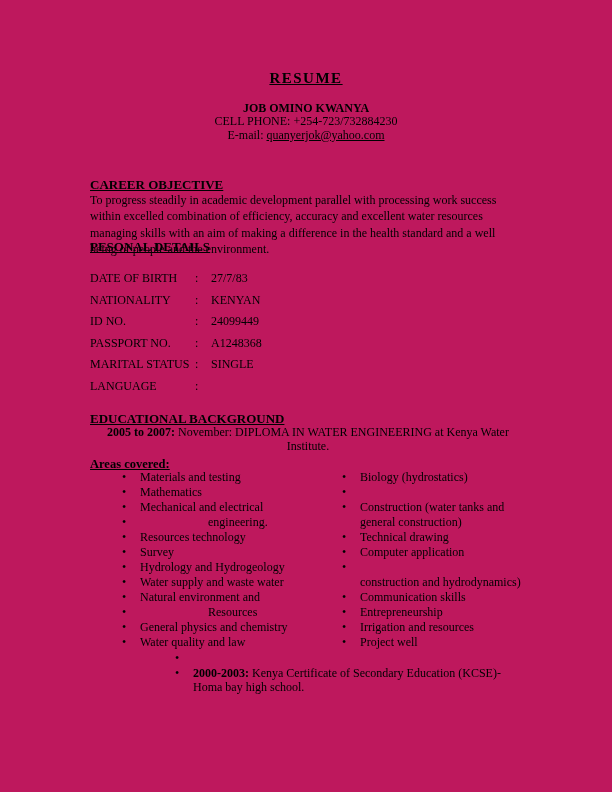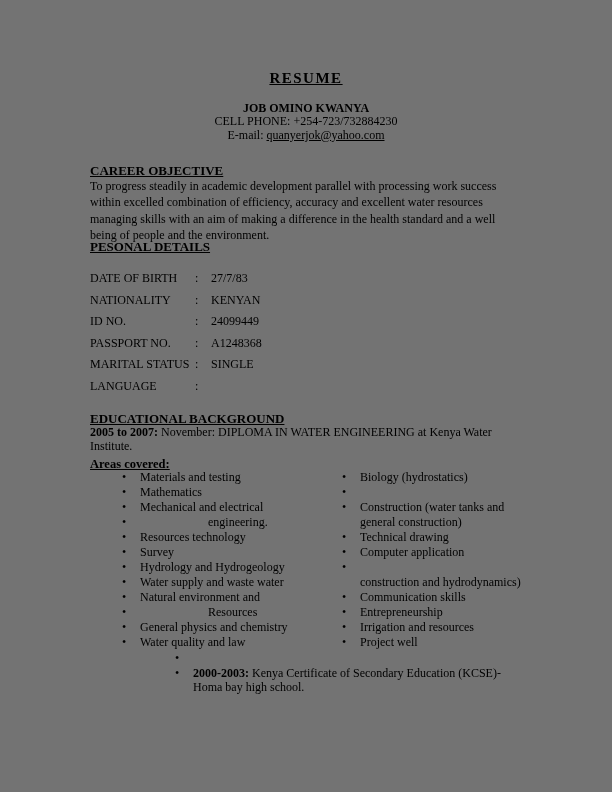--- a/index.html
+++ b/index.html
@@ -1,19 +1,19 @@
 <!DOCTYPE html>
 <html><head>
 <meta charset="utf-8">
 <style>
   html,body{margin:0;padding:0;background:#ffffff;}
   .page{
     position:relative;
     width:612px;height:792px;
-    background:#737373;
+    background:#be185d;
     color:#000;
     font-family:"Liberation Serif", serif;
     font-size:12px;
     overflow:hidden;
   }
   
   .hdr{position:absolute;top:71px;left:88px;width:436px;text-align:center;}
   .title{
     display:inline-block;
     font-size:15px;font-weight:bold;
@@ -24,31 +24,31 @@
   .hline{line-height:13.4px;}
   .hname{font-weight:bold;}
   .email-link{color:#000;text-decoration:underline;cursor:pointer;}
   
   .sec{position:absolute;left:90px;width:436px;}
   .sec-h{
     font-weight:bold;text-decoration:underline;
     font-size:13px;line-height:14px;white-space:nowrap;
   }
   
-  .career{top:164px;}
+  .career{top:178px;}
   .obj{margin:0;white-space:pre-line;line-height:16.4px;}
   
   .personal{top:240px;}
   .pd-rows{margin-top:17px;}
   .pd-row{display:flex;height:21.5px;line-height:14px;}
   .pd-label{width:105px;}
   .pd-colon{width:16px;}
   
   .education{top:412px;}
-  .edu-line{margin:0;white-space:pre-line;line-height:13.8px;}
+  .edu-line{margin:0;white-space:pre-line;line-height:13.8px;text-align:center;}
   .areas-h{
     display:inline-block;margin-top:3px;
     font-weight:bold;text-decoration:underline;
     font-size:12.5px;line-height:14px;
   }
   
   .col{position:absolute;top:470px;}
   .col-left{left:122px;width:226px;}
   .col-right{left:342px;width:196px;}
   .bl{display:flex;height:15px;line-height:15px;white-space:nowrap;}

